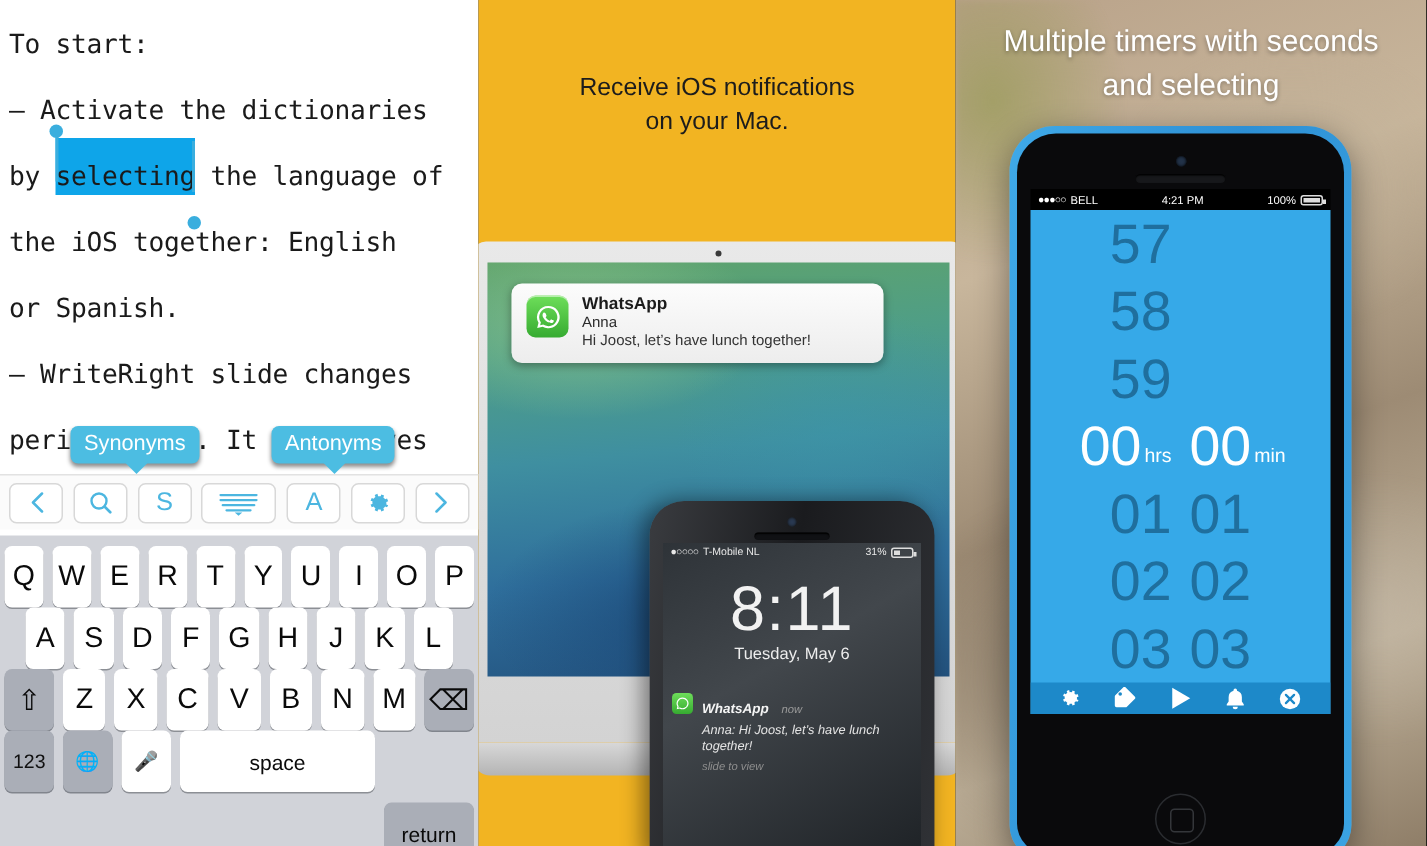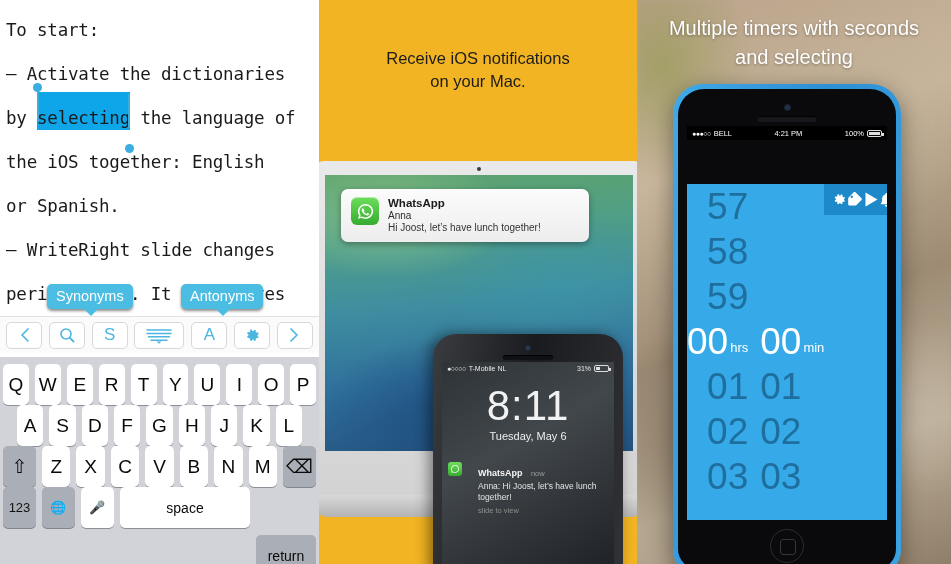--- a/index.html
+++ b/index.html
@@ -105,21 +105,21 @@
                 font-size:7px; color:#e8e8e8; gap:3px; }
   .dots { letter-spacing:-0.5px; font-size:7px; }
   .st-mid { flex:1; text-align:center; }
   .st-right { display:flex; align-items:center; gap:3px; }
   .batt { width:15px; height:7px; border:1px solid #ddd; border-radius:2px; position:relative; }
   .batt:after { content:""; position:absolute; right:-3px; top:2px; width:2px; height:3px; background:#ddd; }
   .batt i { position:absolute; left:1px; top:1px; bottom:1px; width:30%; background:#ddd; display:block; }
   .lock-time { text-align:center; font-size:42px; color:#f2f2f2; font-weight:200;
                line-height:44px; margin-top:9px; letter-spacing:1px; }
   .lock-date { text-align:center; font-size:11px; color:#ededed; margin-top:2px; }
-  .lock-notif { margin:20px 6px 0; display:flex; gap:16px; }
+  .lock-notif { margin:20px 6px 0; display:flex; gap:6px;font-style:italic; }
   .lock-ico { width:14px; height:14px; border-radius:3px; flex:0 0 14px;
               background:linear-gradient(#6ede5a,#36ab31); display:flex;
               align-items:center; justify-content:center; }
   .ln-title { font-size:9px; font-weight:bold; color:#f4f4f4; }
   .ln-now { font-size:7.5px; color:#9a9a9a; font-weight:normal; margin-left:4px; }
   .ln-body { font-size:8.5px; color:#e4e4e4; line-height:11px; margin-top:1px; }
   .ln-slide { font-size:7.5px; color:#8e8e8e; margin-top:3px; }
 
   
   .panel-right { position:relative; width:314px; height:564px; overflow:hidden;
@@ -145,21 +145,21 @@
              border-radius:50%; background:#223248; box-shadow:inset 0 0 2px #000; }
   .p5c-spk { position:absolute; left:50%; margin-left:-30px; top:27px; width:60px; height:6px;
              border-radius:3px; background:#17181b; box-shadow:inset 0 1px 1px #000; }
   .p5c-btn { position:absolute; left:50%; margin-left:-17px; bottom:6px; width:34px; height:34px;
              border-radius:50%; border:1.5px solid #2a2c30; }
   .p5c-btn:after { content:""; position:absolute; left:50%; top:50%; margin:-7px 0 0 -7px;
                    width:14px; height:14px; border:1.5px solid #34363a; border-radius:3px; }
   .tm-status { display:flex; align-items:center; height:14px; padding:0 5px;
                font-size:7.5px; color:#fff; background:#000; gap:3px; }
   .tm-screen { position:relative; background:#36a9e8; height:336px; overflow:hidden;
-               display:flex; flex-direction:row;margin-top:44px; }
+               display:flex; flex-direction:column; }
   .pick { flex:1; display:flex; position:relative; }
   .pick-col { flex:1; position:relative; }
   .pick-row { height:45px; display:flex; align-items:center; justify-content:center;
               font-size:37px; font-weight:200; color:#1f6f9e; }
   .pick-row.sel { color:#fff; }
   .pick-row .unit { font-size:13px; margin-left:2px; align-self:flex-end; margin-bottom:9px; }
   .pick-col.hrs .pick-row { justify-content:flex-end; padding-right:6px; }
   .pick-col.min .pick-row { justify-content:flex-start; padding-left:6px; }
   .tm-bar { height:31px; background:#1d89c9; display:flex; align-items:center;
             justify-content:space-around; padding:0 8px; }

